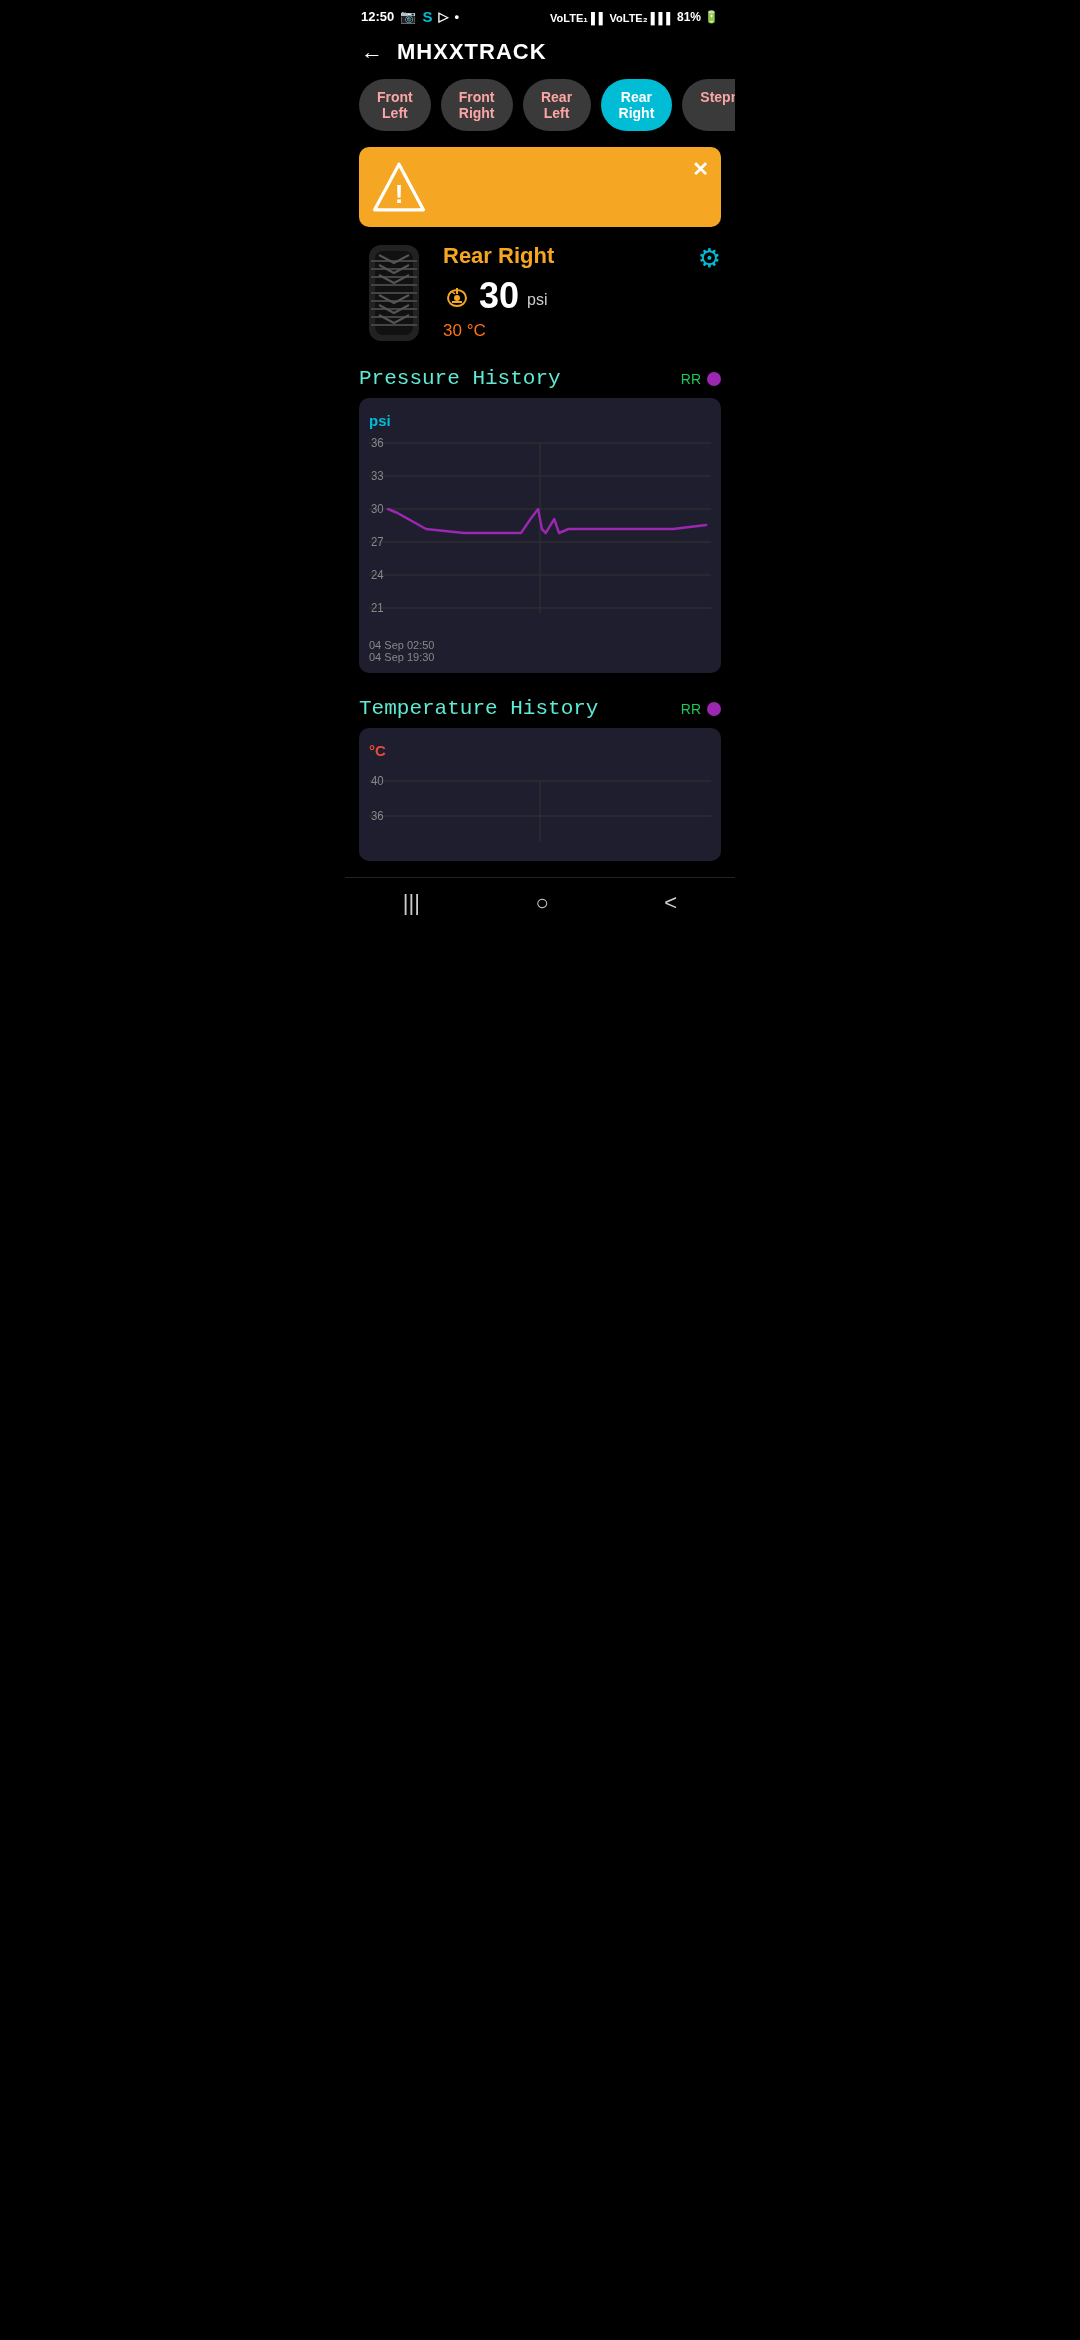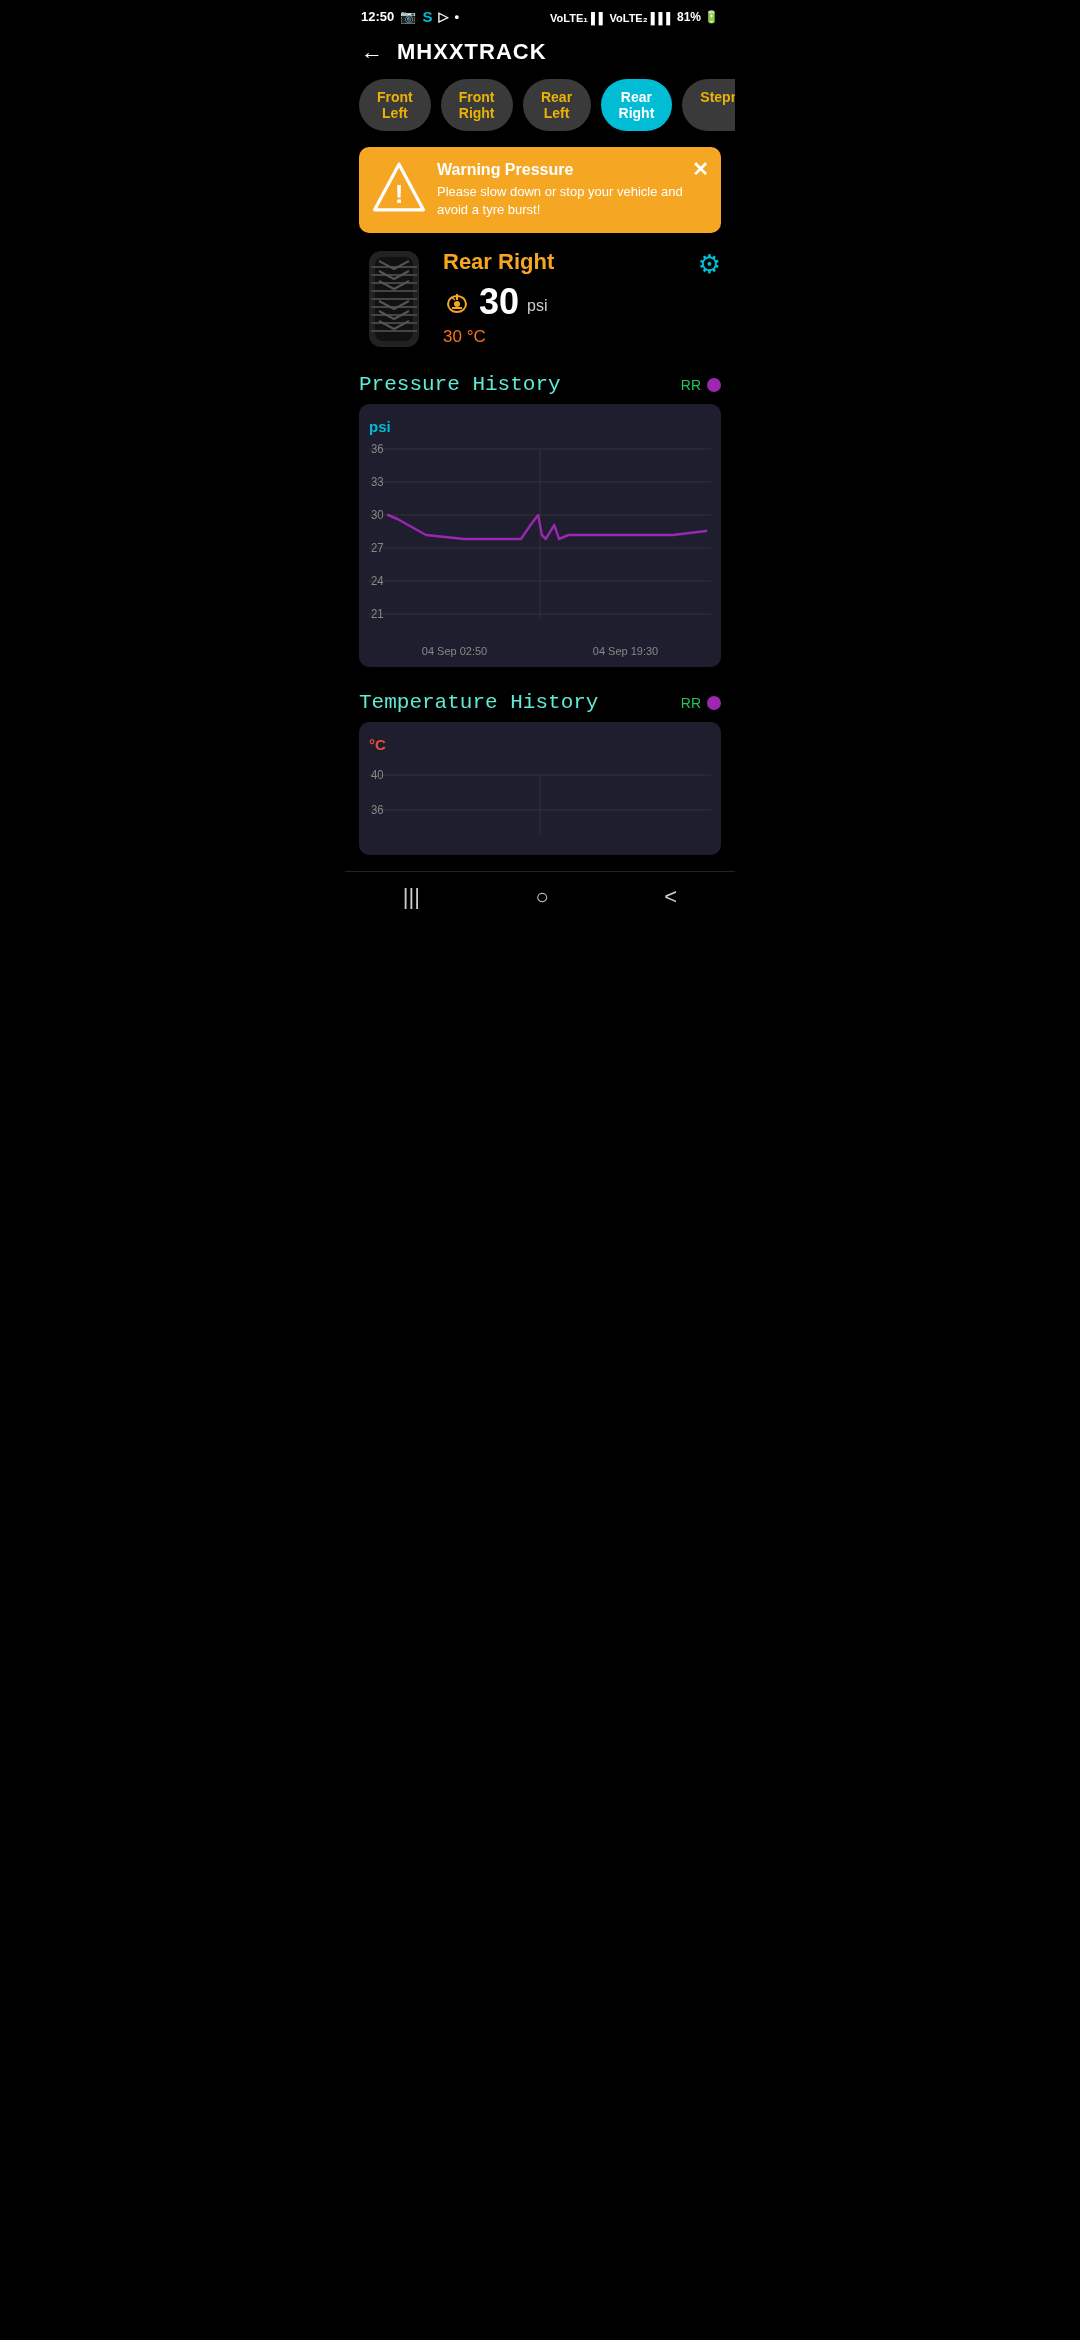--- a/index.html
+++ b/index.html
@@ -54,21 +54,21 @@
     }
     .tab-bar::-webkit-scrollbar { display: none; }
     .tab-item {
       flex-shrink: 0;
       background: #3a3a3a;
       border-radius: 30px;
       padding: 10px 18px;
       font-size: 14px;
       font-weight: 600;
       text-align: center;
-      color: #eab308;
+      color: #fca5a5;
       cursor: pointer;
       min-width: 68px;
     }
     .tab-item.active {
       background: #00bcd4;
       color: #fff;
     }
 
     
     .warning-banner {
@@ -189,20 +189,21 @@
       height: 200px;
     }
     svg.chart-svg {
       width: 100%;
       height: 100%;
     }
     .chart-footer {
       display: flex;
       justify-content: space-around;
       margin-top: 6px;
+      flex-direction: column;
     }
     .chart-time {
       font-size: 11px;
       color: #888;
     }
 
     
     .temp-chart-container {
       margin: 0 14px 16px;
       background: #1e1e2e;
@@ -272,24 +273,20 @@
   <div class="tab-item">Rear<br>Left</div>
   <div class="tab-item active">Rear<br>Right</div>
   <div class="tab-item">Stepney</div>
 </div>
 
 <div class="warning-banner">
   <svg class="warning-icon" viewBox="0 0 64 64">
     <polygon points="32,4 62,60 2,60" fill="none" stroke="white" stroke-width="4" stroke-linejoin="round"></polygon>
     <text x="32" y="52" text-anchor="middle" fill="white" font-size="32" font-weight="900">!</text>
   </svg>
-  <div class="warning-text-block">
-    <div class="warning-title">Warning Pressure</div>
-    <div class="warning-desc">Please slow down or stop your vehicle and avoid a tyre burst!</div>
-  </div>
   <span class="warning-close">✕</span>
 </div>
 
 <div class="tyre-card">
 
   <svg class="tyre-svg" viewBox="0 0 70 100">
     <rect x="10" y="2" width="50" height="96" rx="12" fill="#222"></rect>
     <rect x="16" y="8" width="38" height="84" rx="8" fill="#111"></rect>
 
     <line x1="12" y1="18" x2="58" y2="18" stroke="#444" stroke-width="2"></line>

